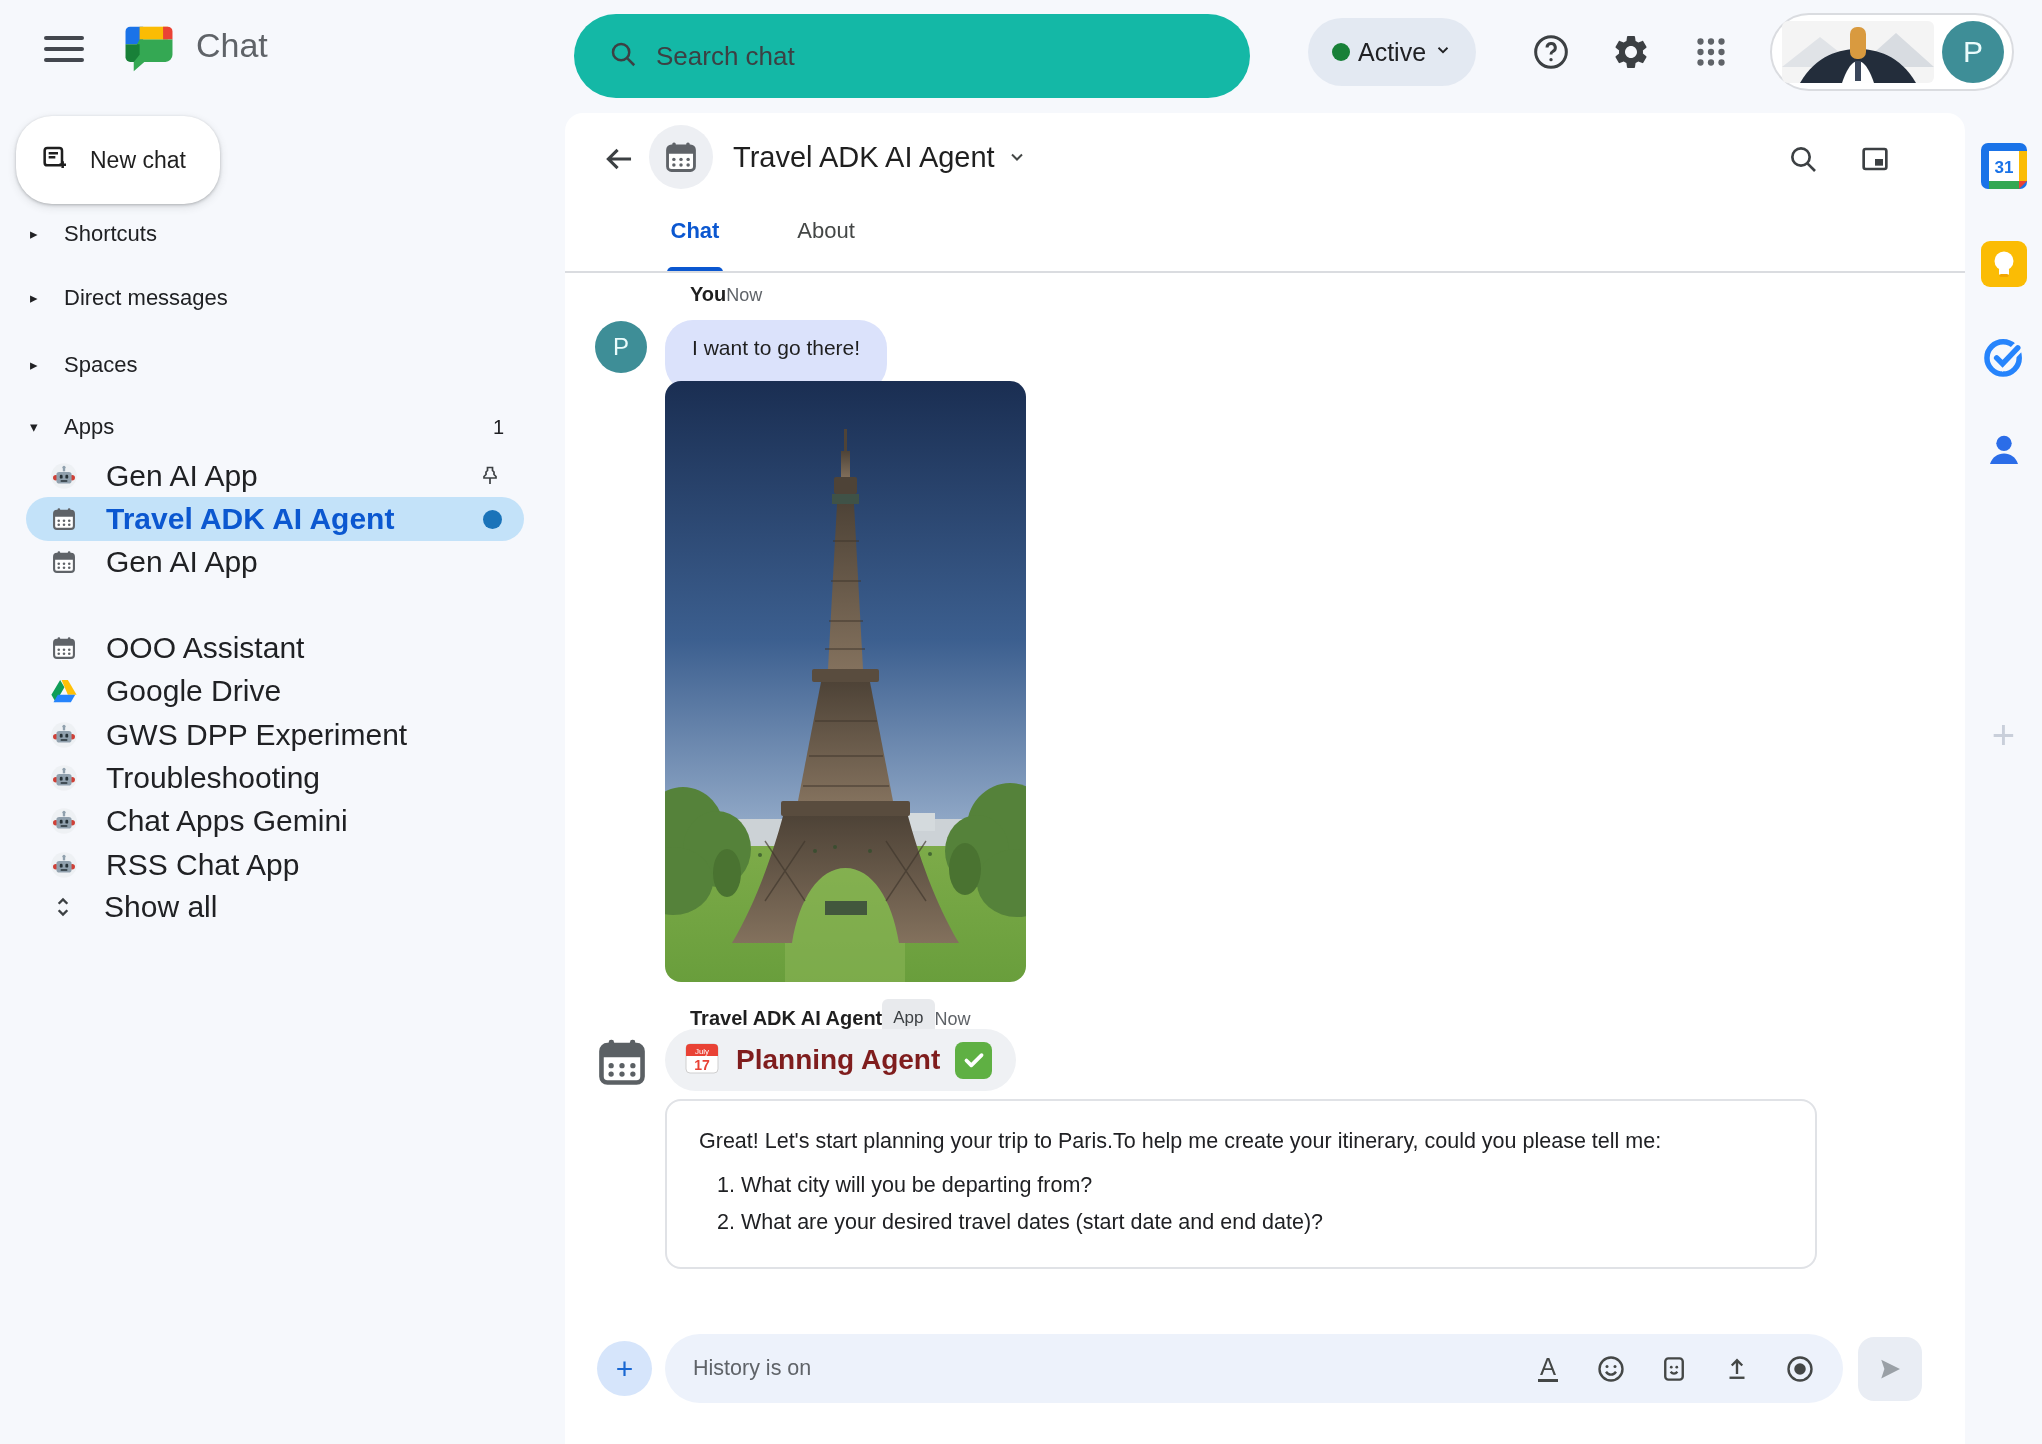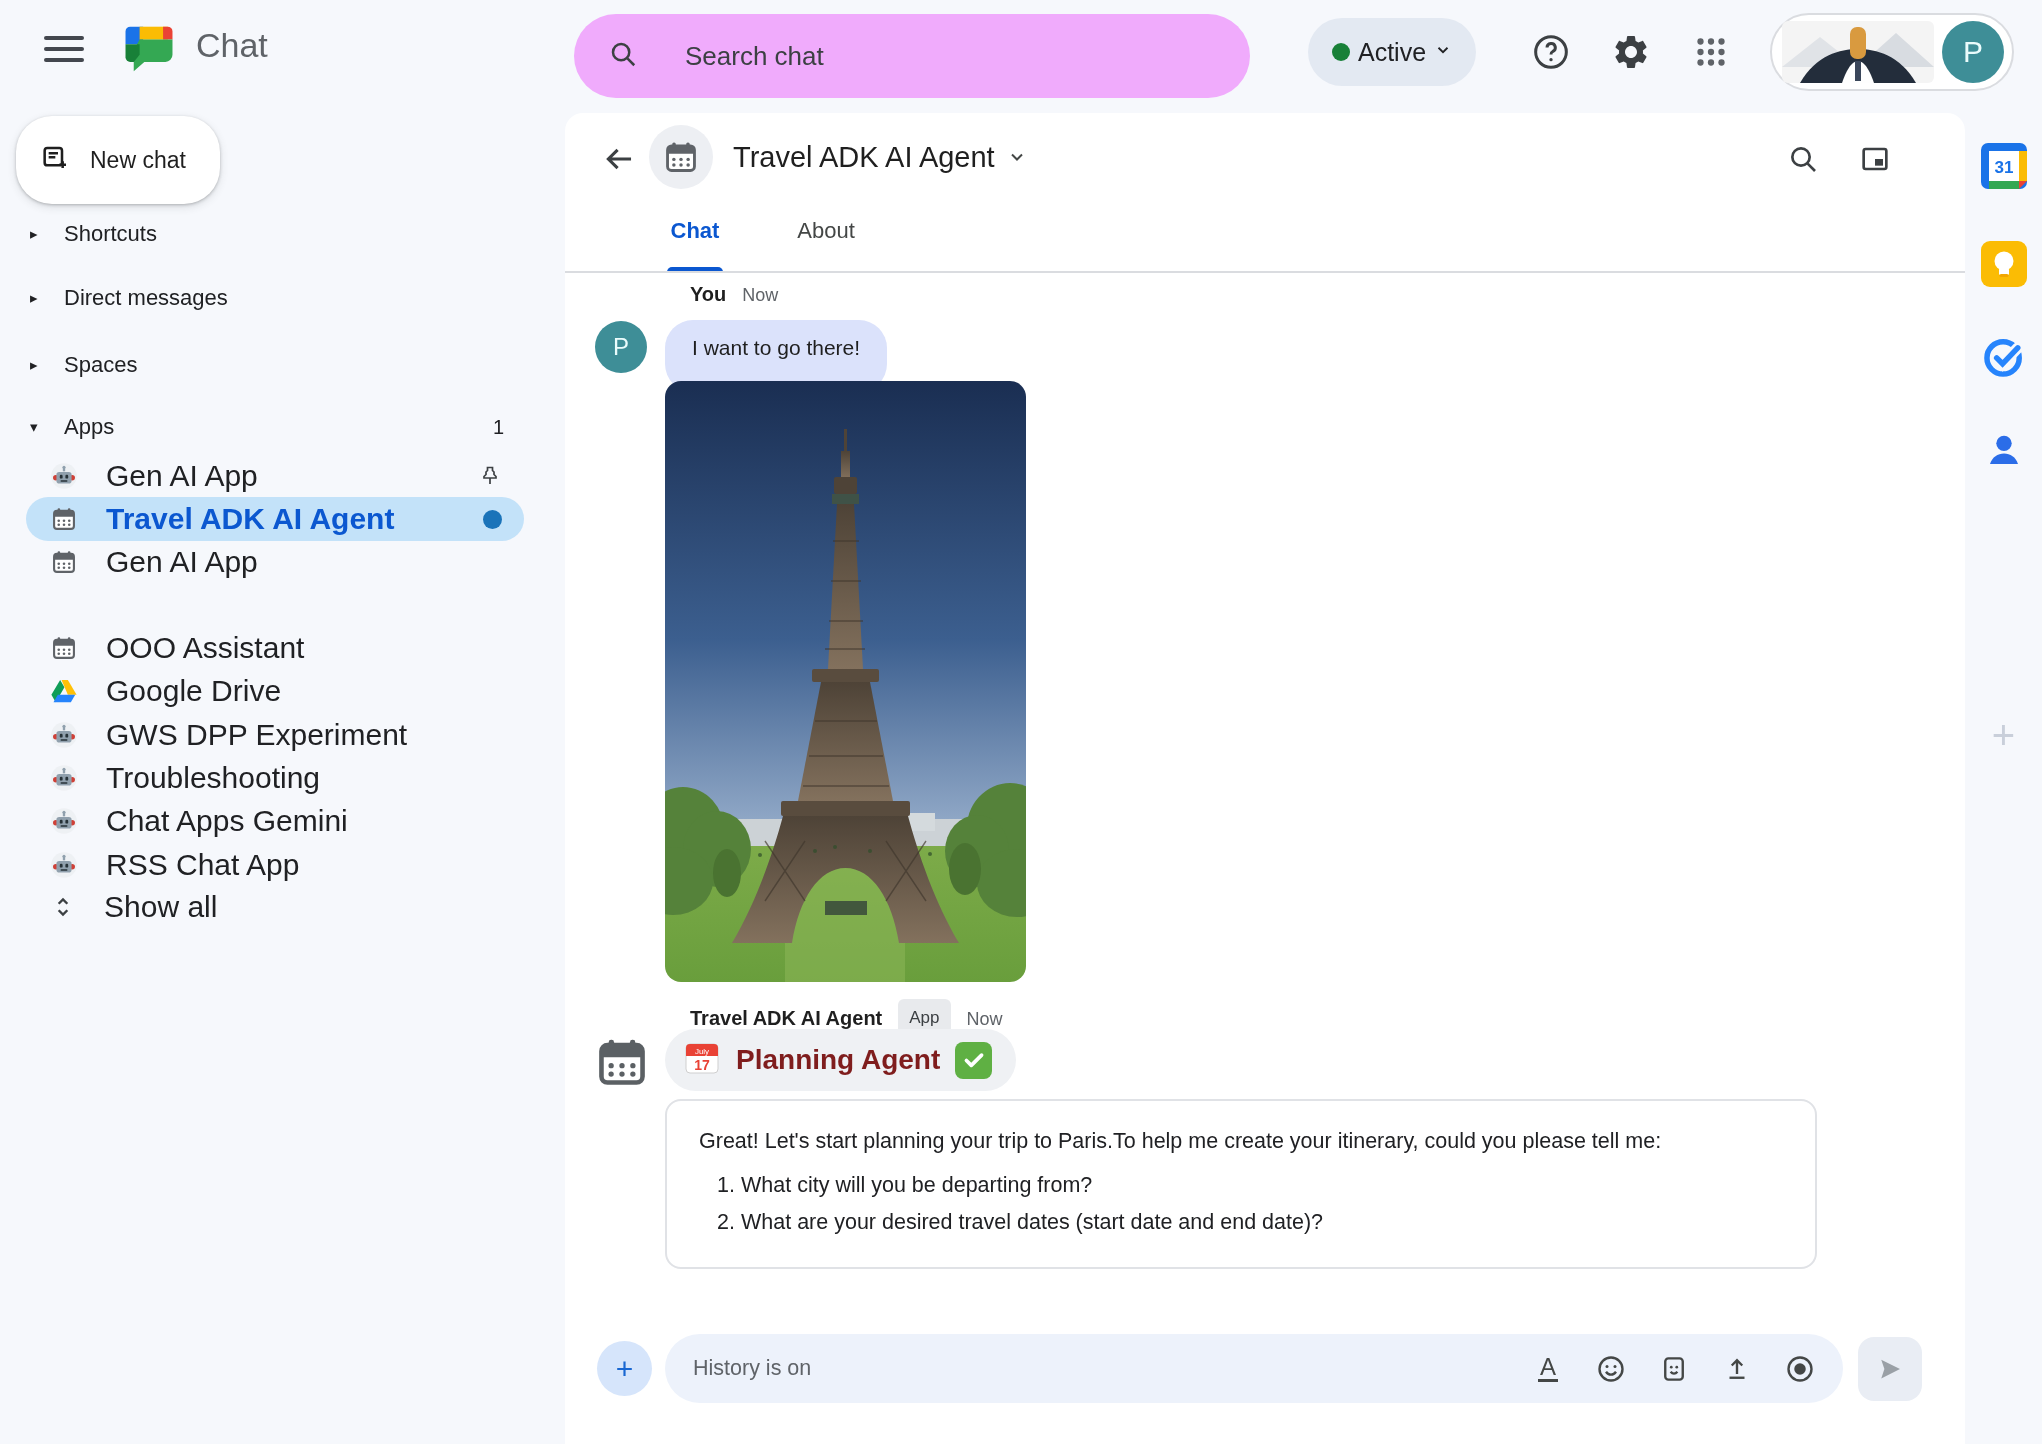--- a/index.html
+++ b/index.html
@@ -6,21 +6,21 @@
   html,body { width:2042px; height:1444px; }
   body { font-family:"Liberation Sans","DejaVu Sans",sans-serif; background:#f6f8fc; color:#1f1f1f; }
   .screen { position:relative; width:2042px; height:1444px; overflow:hidden; }
 
   
   .top-header { position:absolute; left:0; top:0; width:2042px; height:104px; }
   .hamburger { position:absolute; left:44px; top:36px; width:40px; height:28px; cursor:pointer; }
   .hamburger span { display:block; height:4px; background:#43474e; border-radius:2px; margin-bottom:7px; }
   .logo { position:absolute; left:120px; top:22px; }
   .product-name { position:absolute; left:196px; top:0; line-height:90px; font-size:34px; color:#5f6368; }
-  .search-box { position:absolute; left:574px; top:14px; width:676px; height:84px; background:#f0abfc; border-radius:42px; display:flex; align-items:center; padding:0 34px; gap:47px; }
+  .search-box { position:absolute; left:574px; top:14px; width:676px; height:84px; background:#14b8a6; border-radius:42px; display:flex; align-items:center; padding:0 34px; gap:18px; }
   .search-box .ph { font-size:26px; color:#3c4043; }
   .status-pill { position:absolute; left:1308px; top:18px; height:68px; background:#e3e9f2; border-radius:34px; display:flex; align-items:center; padding:0 24px; gap:8px; cursor:pointer; }
   .status-dot { width:18px; height:18px; border-radius:50%; background:var(--status-green,#188038); }
   .status-pill .lbl { font-size:25px; font-weight:500; color:#202124; }
   .icon-btn { position:absolute; top:26px; width:52px; height:52px; display:flex; align-items:center; justify-content:center; cursor:pointer; }
   .profile-pill { position:absolute; left:1770px; top:13px; width:244px; height:78px; background:#fff; border:2px solid #dadce0; border-radius:39px; display:flex; align-items:center; padding:0 8px 0 10px; justify-content:space-between; cursor:pointer; }
   .profile-art { width:152px; height:62px; border-radius:6px; overflow:hidden; }
   .profile-avatar { width:62px; height:62px; border-radius:50%; background:var(--avatar-teal,#3e8e97); color:#eafcfc; font-size:30px; display:flex; align-items:center; justify-content:center; }
 
   
@@ -46,21 +46,21 @@
   .chat-title { position:absolute; left:168px; top:0; line-height:88px; font-size:29px; color:#1f1f1f; display:flex; align-items:center; gap:12px; cursor:pointer; }
   .hdr-icon { position:absolute; top:24px; width:44px; height:44px; display:flex; align-items:center; justify-content:center; cursor:pointer; }
   .tabs { position:absolute; left:0; top:88px; width:100%; height:71px; }
   .tab { position:absolute; top:0; height:66px; line-height:60px; font-size:22px; cursor:pointer; }
   .tab-chat { left:98px; width:64px; text-align:center; color:var(--accent-blue,#0b57d0); font-weight:600; }
   .tab-about { left:222px; width:78px; text-align:center; color:#444746; font-weight:500; }
   .tab-underline { position:absolute; left:102px; top:66px; width:56px; height:5px; background:var(--accent-blue,#0b57d0); border-radius:6px 6px 0 0; }
   .card-divider { position:absolute; left:0; top:158px; width:100%; height:2px; background:#dadce0; }
 
   
-  .sender-line { position:absolute; display:flex; align-items:baseline; gap:16px; }
+  .sender-line { position:absolute; display:flex; align-items:baseline; }
   .sender-line .name { font-size:20px; font-weight:700; color:#1f1f1f; }
   .sender-line .time { font-size:18px; color:#5f6368; }
   .app-badge { font-size:17px; color:#3c4043; background:#e8eaed; border-radius:6px; padding:9px 11px; position:relative; top:-2px; }
   .msg-avatar { position:absolute; left:30px; width:52px; height:52px; border-radius:50%; background:var(--avatar-teal,#3e8e97); color:#eafcfc; font-size:24px; display:flex; align-items:center; justify-content:center; }
   .bubble { position:absolute; left:100px; top:207px; height:72px; line-height:55px; background:var(--bubble-blue,#dbe2fb); border-radius:28px; padding:0 27px; font-size:21px; color:#1f1f1f; }
   .photo { position:absolute; left:100px; top:268px; width:361px; height:601px; border-radius:16px; overflow:hidden; cursor:pointer; }
   .agent-cal-avatar { position:absolute; left:28px; top:920px; }
   .agent-chip { position:absolute; left:100px; top:916px; height:62px; background:#eff1f4; border-radius:31px; display:flex; align-items:center; padding:0 24px 0 18px; gap:15px; }
   .agent-chip .lbl { font-size:28px; font-weight:700; color:#7f1d1d; }
   .check-box { width:37px; height:37px; background:var(--check-green,#5fb043); border-radius:8px; display:flex; align-items:center; justify-content:center; }

